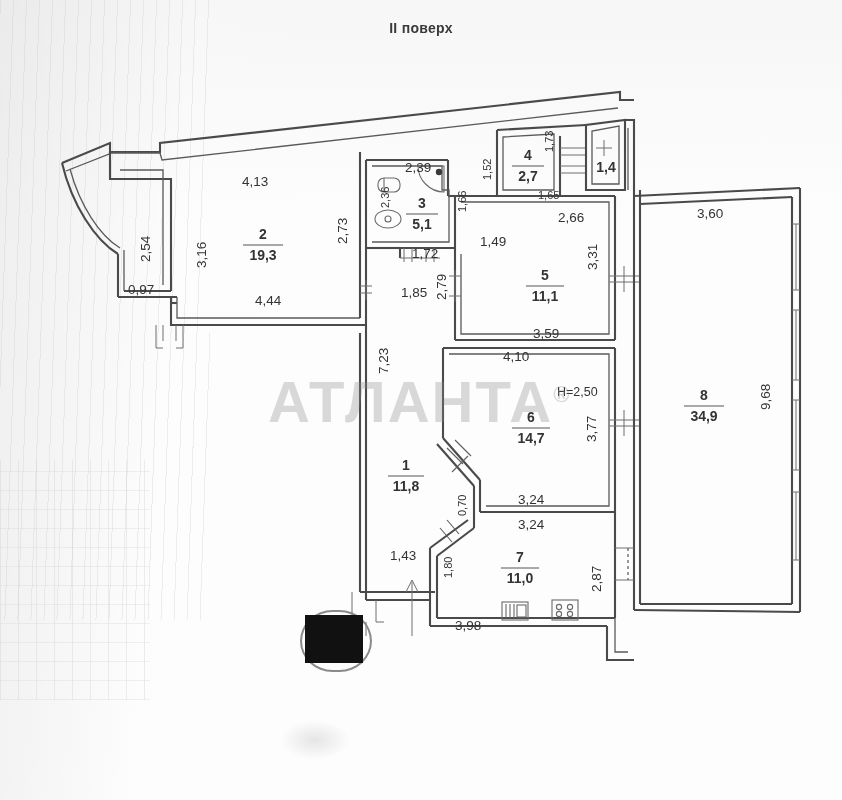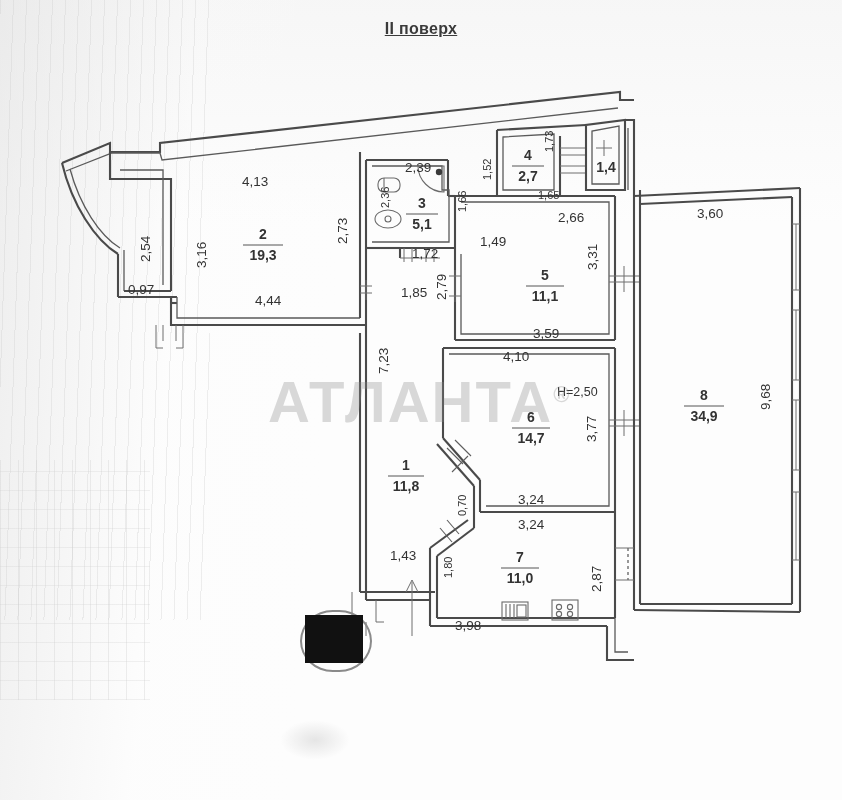--- a/index.html
+++ b/index.html
@@ -37,22 +37,21 @@
   }
   .smudge{
     position:absolute;left:280px;top:720px;width:70px;height:40px;
     background:radial-gradient(ellipse at center, rgba(200,200,200,.45), rgba(255,255,255,0) 70%);
     pointer-events:none;
   }
 
   #title{
     position:absolute;left:0;top:20px;width:842px;
     text-align:center;
-    font-size:16px;font-weight:bold;color:#3a3a3a;
-    text-decoration:underline;
+    font-size:14px;font-weight:bold;color:#3a3a3a;
     letter-spacing:.3px;
   }
 
   svg#plan{position:absolute;left:0;top:0;width:842px;height:800px;}
 
   .wall{fill:none;stroke:#4a4a4a;stroke-width:2.1;stroke-linejoin:miter;}
   .wall-thin{fill:none;stroke:#5a5a5a;stroke-width:1.3;}
   .wall-hair{fill:none;stroke:#6e6e6e;stroke-width:1;}
   .dim-line{stroke:#555;stroke-width:1;fill:none;}
   .dashed{stroke:#555;stroke-width:1.2;fill:none;stroke-dasharray:3 3;}

